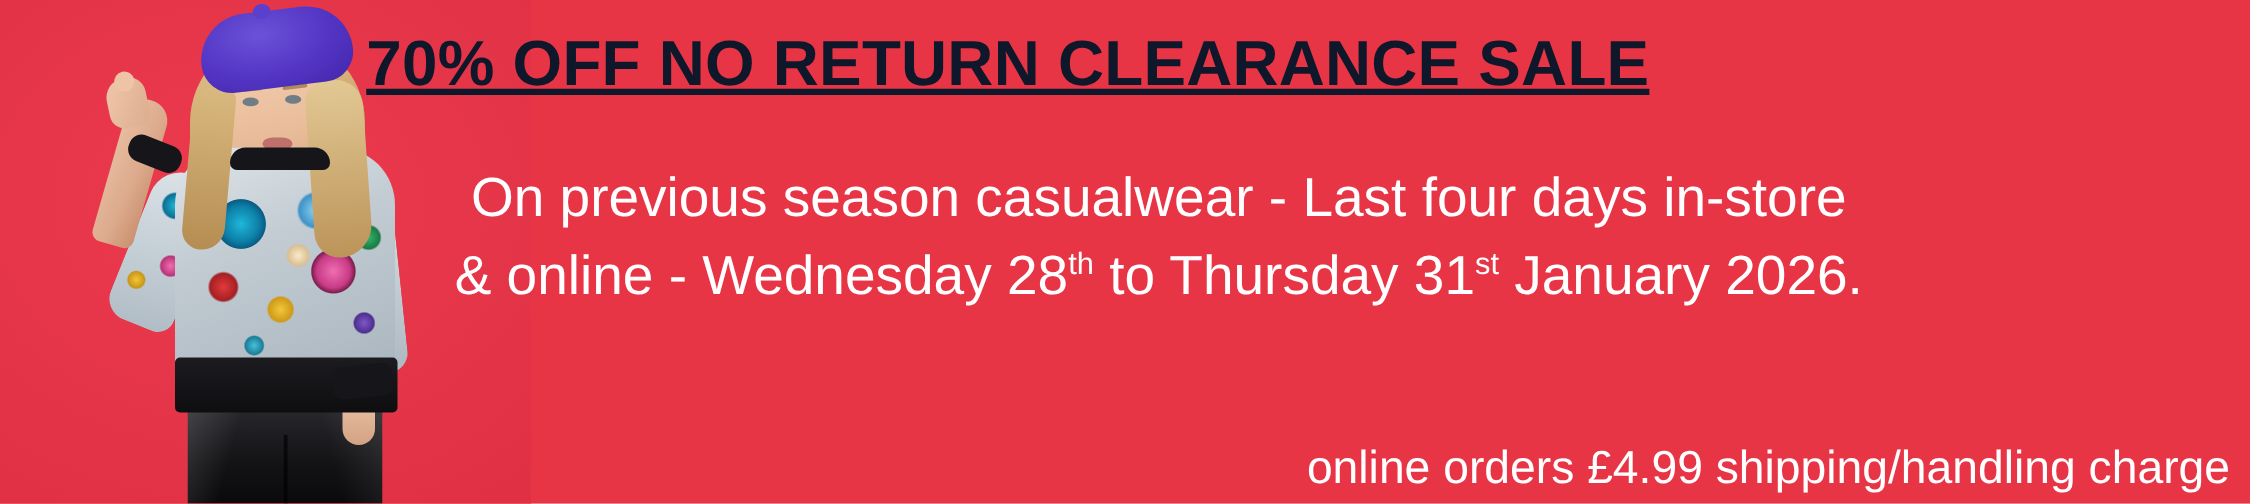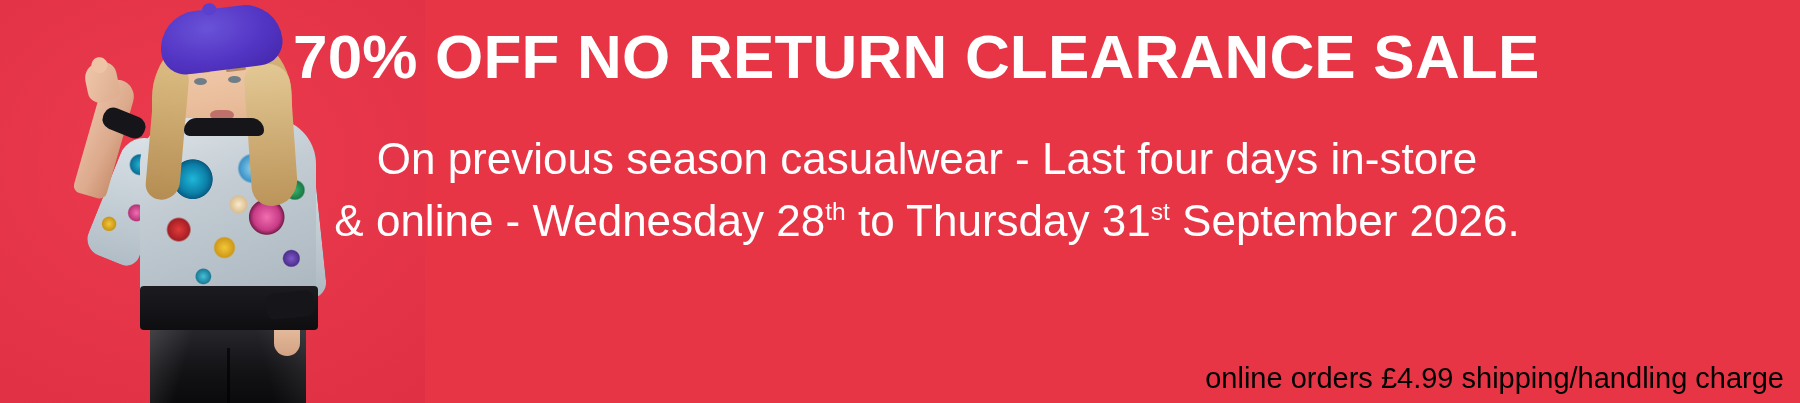--- a/index.html
+++ b/index.html
@@ -234,26 +234,27 @@
     position:absolute; left:50%; top:26px;
     width:3px; height:55px; margin-left:-1px;
     background:rgba(0,0,0,.65);
   }
 
   
   #headline {
     position: absolute;
     left: 293px; top: 24px;
     width: 1495px;
-    color: #ffffff;
-    font-size: 62px;
+    color: #0f172a;
+    font-size: 51px;
     font-weight: 700;
     letter-spacing: 0.2px;
     line-height: 1.05;
     white-space: nowrap;
+    text-decoration: underline;
   }
   #subtitle {
     position: absolute;
     left: 0; top: 128px;
     width: 1800px;
     padding-right: 18px;
     box-sizing: border-box;
     color: #ffffff;
     font-size: 44px;
     font-weight: 400;
@@ -264,22 +265,22 @@
   #subtitle .line { display:block; white-space: nowrap; }
   #subtitle sup {
     font-size: 0.56em;
     vertical-align: super;
     line-height: 0;
     text-align: right;
   }
   #footnote {
     position: absolute;
     right: 16px; bottom: 8px;
-    color: #000000;
-    font-size: 29px;
+    color: #ffffff;
+    font-size: 37px;
     font-weight: 400;
     white-space: nowrap;
   }
 </style>
 </head>
 <body>
 
 <div id="banner">
 
   <div id="photo">
@@ -307,18 +308,18 @@
       <div class="trousers"></div>
       <div class="cuff-r"></div>
       <div class="hand-r"></div>
     </div>
   </div>
 
   <div id="headline">70% OFF NO RETURN CLEARANCE SALE</div>
 
   <div id="subtitle">
     <span class="line">On previous season casualwear - Last four days in-store</span>
-    <span class="line"><span>&amp; online - Wednesday 28</span><sup>th</sup><span> to Thursday 31</span><sup>st</sup><span> September 2026.</span></span>
+    <span class="line"><span>&amp; online - Wednesday 28</span><sup>th</sup><span> to Thursday 31</span><sup>st</sup><span> January 2026.</span></span>
   </div>
 
   <div id="footnote">online orders £4.99 shipping/handling charge</div>
 
 </div>
 
 </body></html>

